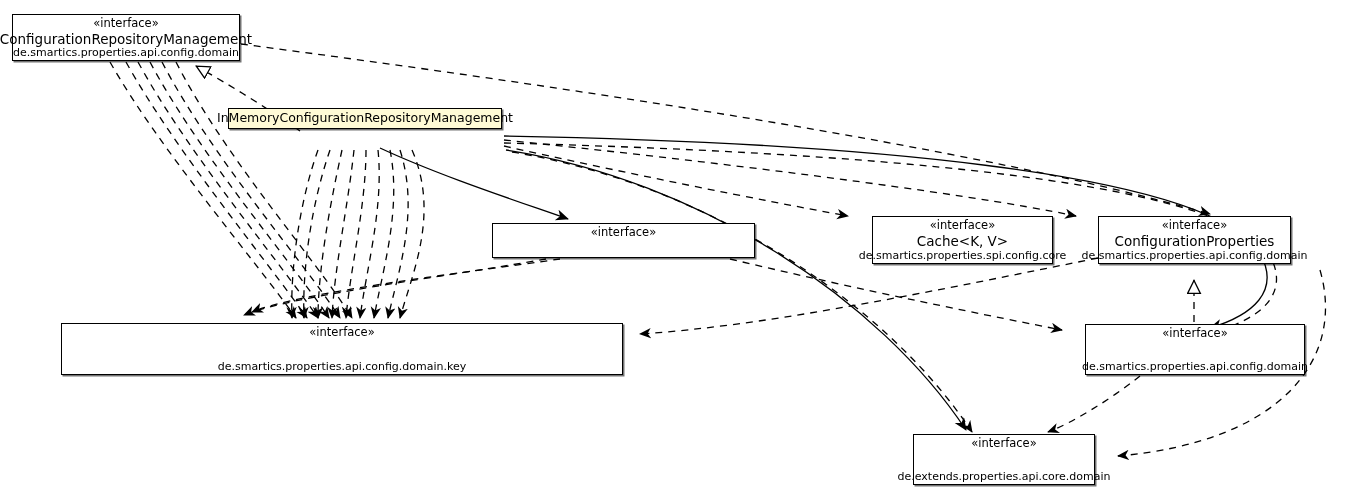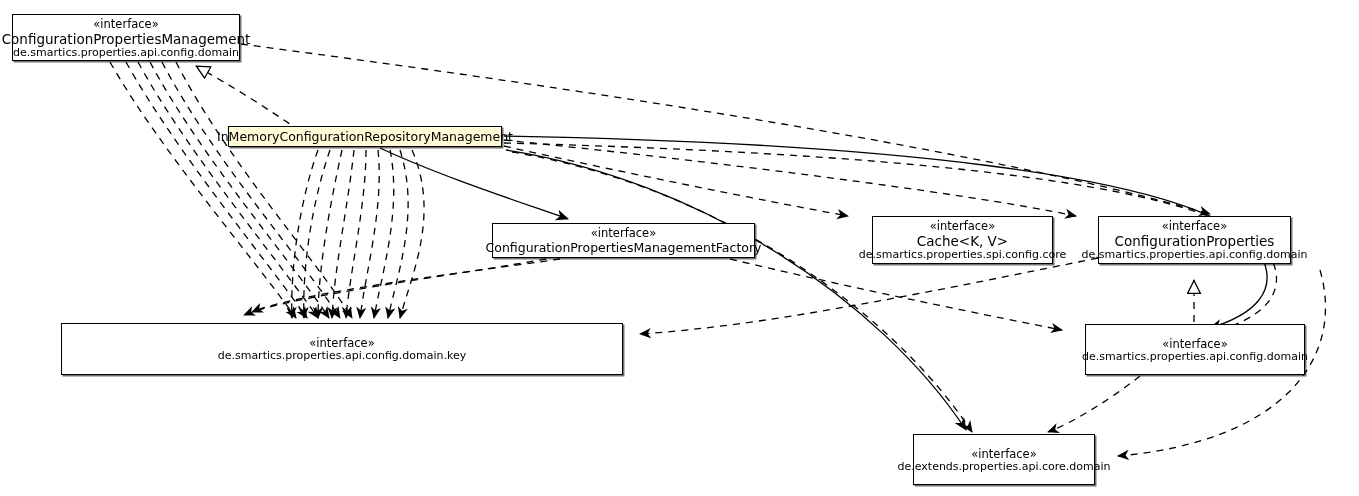--- a/index.html
+++ b/index.html
@@ -24,21 +24,21 @@
   }
   .uml-node {
     position: absolute;
     box-sizing: border-box;
     background: #ffffff;
     border: 1px solid #000000;
     box-shadow: 1.5px 1.5px 0 rgba(0,0,0,0.55);
     display: flex;
     flex-direction: column;
     align-items: center;
-    justify-content: center;
+    justify-content: space-between;
     text-align: center;
     color: #000000;
     z-index: 5;
     padding: 1px 4px;
   }
   .uml-node.highlight {
     background: #fffbd6;
     border: 1px solid #000000;
   }
   .node-stereotype {
@@ -124,31 +124,30 @@
 
       <path d="M 1140 376 C 1110 400 1070 424 1048 432" stroke-dasharray="7,6" marker-end="url(#arrow-open)"></path>
 
       <path d="M 1320 270 C 1346 360 1280 442 1118 456" stroke-dasharray="7,6" marker-end="url(#arrow-open)"></path>
 
     </g>
   </svg>
 
   <div class="uml-node" style="left:12px; top:14px; width:228px; height:47px;">
     <div class="node-stereotype">«interface»</div>
-    <div class="node-name">ConfigurationPropertiesManagement</div>
+    <div class="node-name">ConfigurationRepositoryManagement</div>
     <div class="node-package">de.smartics.properties.api.config.domain</div>
   </div>
 
-  <div class="uml-node highlight" style="left:228px; top:126px; width:274px; height:21px;">
+  <div class="uml-node highlight" style="left:228px; top:108px; width:274px; height:21px;">
     <div class="node-name small">InMemoryConfigurationRepositoryManagement</div>
   </div>
 
   <div class="uml-node" style="left:492px; top:223px; width:263px; height:35px;">
     <div class="node-stereotype">«interface»</div>
-    <div class="node-name small">ConfigurationPropertiesManagementFactory</div>
   </div>
 
   <div class="uml-node" style="left:872px; top:216px; width:181px; height:48px;">
     <div class="node-stereotype">«interface»</div>
     <div class="node-name">Cache&lt;K, V&gt;</div>
     <div class="node-package">de.smartics.properties.spi.config.core</div>
   </div>
 
   <div class="uml-node" style="left:1098px; top:216px; width:193px; height:48px;">
     <div class="node-stereotype">«interface»</div>

